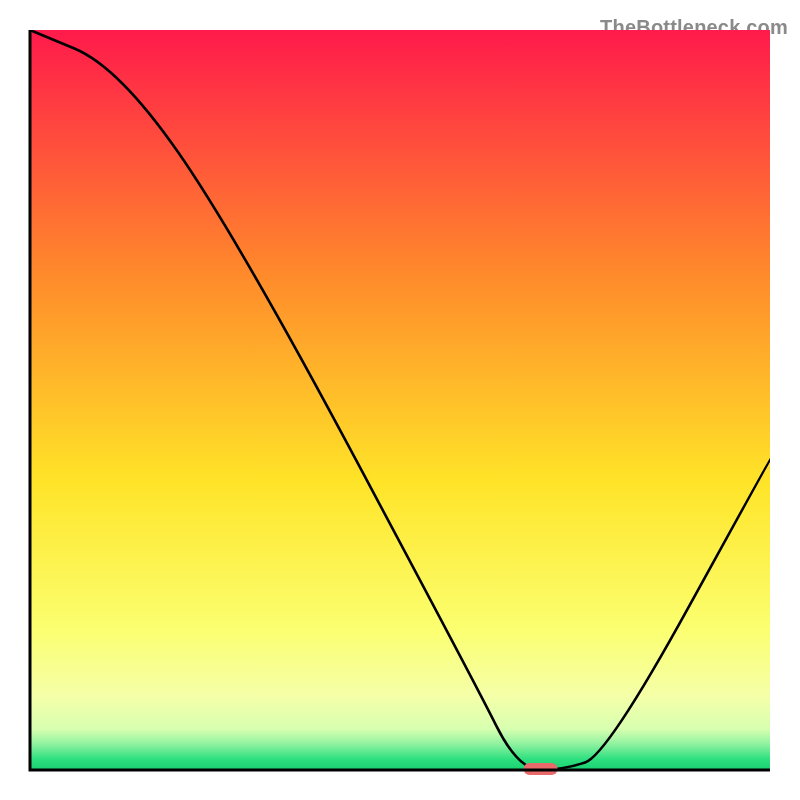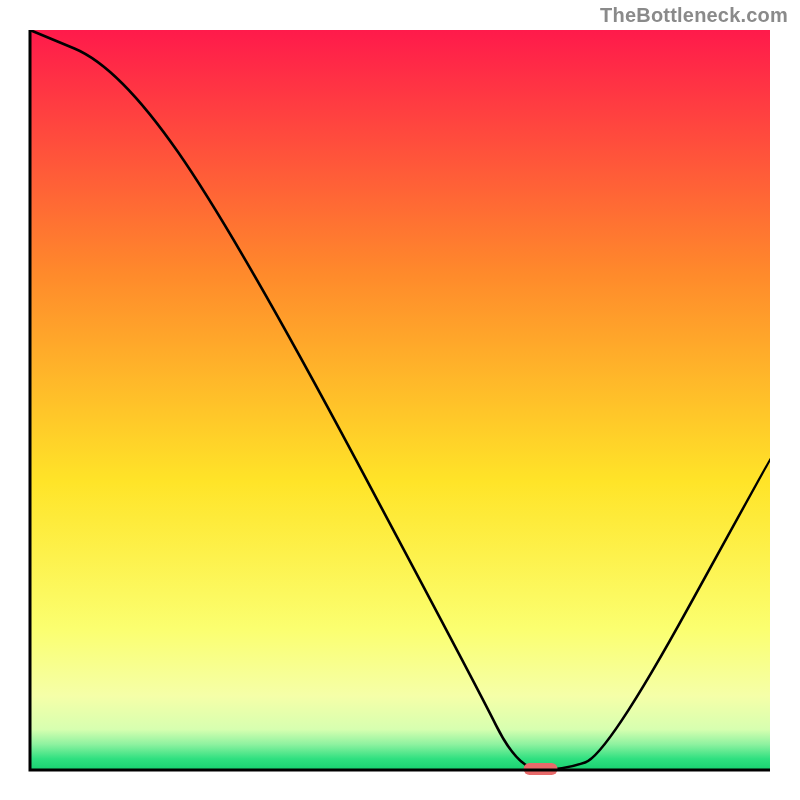--- a/index.html
+++ b/index.html
@@ -10,21 +10,21 @@
     background: #fff;
     font-family: Arial, Helvetica, sans-serif;
   }
   .container {
     position: relative;
     width: 800px;
     height: 800px;
   }
   .watermark {
     position: absolute;
-    top: 4px;
+    top: 16px;
     right: 12px;
     font-size: 20px;
     font-weight: 600;
     color: #8a8a8a;
     letter-spacing: 0.2px;
   }
   svg {
     position: absolute;
     left: 0;
     top: 0;

